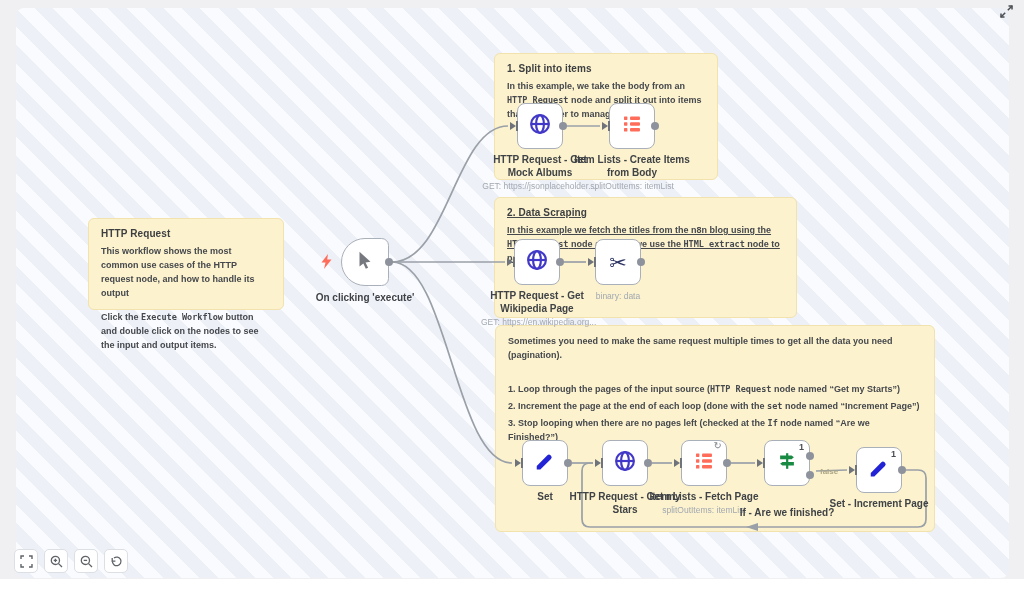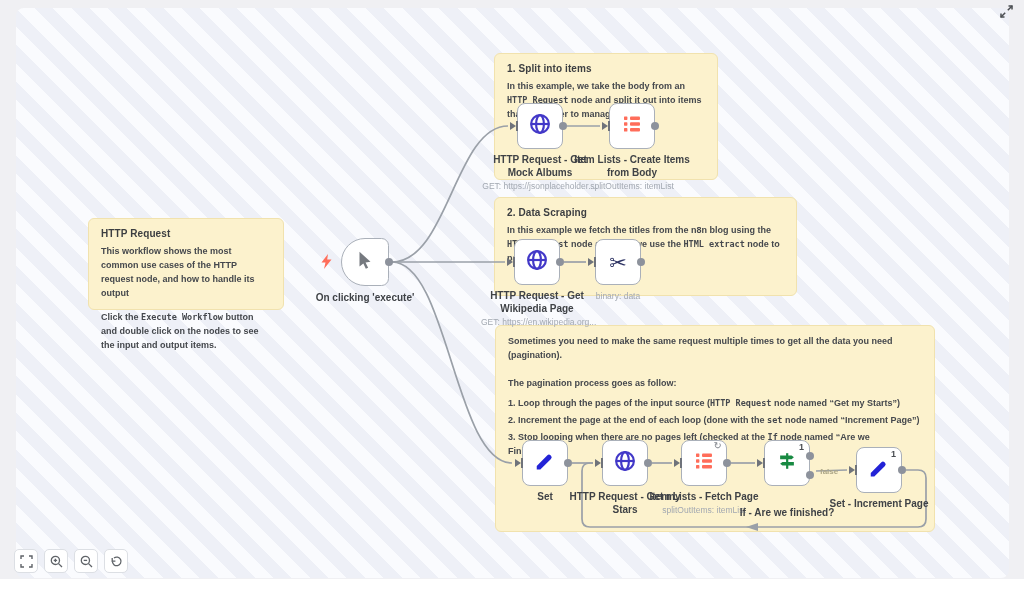--- a/index.html
+++ b/index.html
@@ -58,29 +58,28 @@
   <p><span>This workflow shows the most common use cases of the HTTP request node, and how to handle its output</span></p>
   <div class="gap" style="height:8px;"></div>
   <p><span>Click the </span><code>Execute Workflow</code><span> button and double click on the nodes to see the input and output items.</span></p>
 </div>
 
 <div class="note" style="left:494px;top:53px;width:224px;height:127px;">
   <h3>1. Split into items</h3>
   <p><span>In this example, we take the body from an </span><code>HTTP Request</code><span> node and split it out into items that are easier to manage.</span></p>
 </div>
 
-<div class="note" style="left:494px;top:197px;width:303px;height:99px;">
+<div class="note" style="left:494px;top:197px;width:303px;height:121px;text-decoration:underline;">
   <h3>2. Data Scraping</h3>
   <p><span>In this example we fetch the titles from the n8n blog using the </span><code>HTTP request</code><span> node and then we use the </span><code>HTML extract</code><span> node to pass.</span></p>
 </div>
 
 <div class="note" style="left:495px;top:325px;width:440px;height:207px;">
   <p><span>Sometimes you need to make the same request multiple times to get all the data you need (pagination).</span></p>
   <div class="gap"></div>
-  <p><span>The pagination process goes as follow:</span></p>
   <p style="margin-top:6px;"><span>1. Loop through the pages of the input source (</span><code>HTTP Request</code><span> node named “Get my Starts”)</span></p>
   <p style="margin-top:3px;"><span>2. Increment the page at the end of each loop (done with the </span><code>set</code><span> node named “Increment Page”)</span></p>
   <p style="margin-top:3px;"><span>3. Stop looping when there are no pages left (checked at the </span><code>If</code><span> node named “Are we Finished?”)</span></p>
 </div>
 
 <svg class="wires" xmlns="http://www.w3.org/2000/svg">
   <g fill="none" stroke="#9aa0a8" stroke-width="1.7">
     <path d="M392,262 C448,262 455,126 508,126"></path>
     <path d="M392,262 L505,262"></path>
     <path d="M392,262 C448,262 455,463 512,463"></path>

